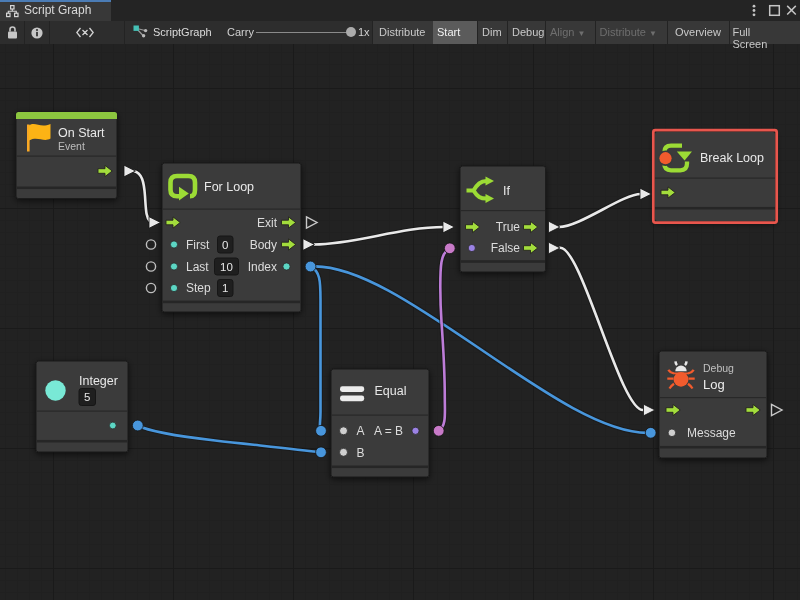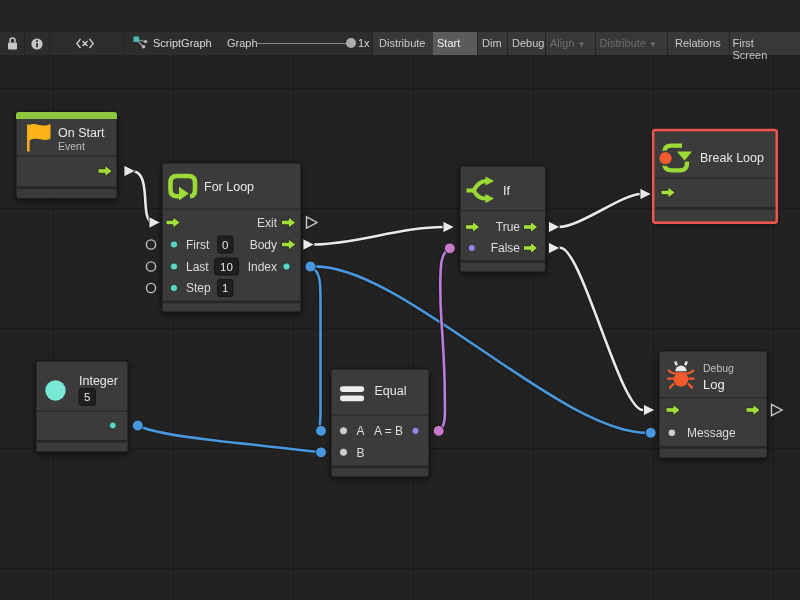--- a/index.html
+++ b/index.html
@@ -162,21 +162,38 @@
         <circle cx="321" cy="452.3" r="5.4" fill="#4896dc" stroke="#141414" stroke-width="0.8"></circle>
         <circle cx="137.8" cy="425.5" r="5.4" fill="#4896dc" stroke="#141414" stroke-width="0.8"></circle>
         <circle cx="438.7" cy="430.8" r="5.4" fill="#c87ac8" stroke="#141414" stroke-width="0.8"></circle>
         <circle cx="449.8" cy="248.3" r="5.4" fill="#c87ac8" stroke="#141414" stroke-width="0.8"></circle>
         <circle cx="650.7" cy="432.8" r="5.4" fill="#4896dc" stroke="#141414" stroke-width="0.8"></circle>
         <circle cx="151" cy="244.5" r="4.6" fill="none" stroke="#bfbfbf" stroke-width="1.4"></circle>
         <circle cx="151" cy="266.5" r="4.6" fill="none" stroke="#bfbfbf" stroke-width="1.4"></circle>
         <circle cx="151" cy="288" r="4.6" fill="none" stroke="#bfbfbf" stroke-width="1.4"></circle>
       </g>
     </svg>
-<div class="abs" style="left:0;top:32px;width:660px;height:23px;background:#2d2d2d;z-index:5;font-size:11px;color:#c9c9c9">
+<div class="abs" style="left:0;top:0;width:800px;height:21px;background:#242424;z-index:5">
+  <div class="abs" style="left:0;top:0;width:111px;height:21px;background:#383838;border-top:2px solid #4b7cb5;box-sizing:border-box"></div>
+  <svg class="abs" style="left:6px;top:5px" width="13" height="13" viewBox="0 0 13 13">
+    <rect x="4.6" y="0.6" width="3.4" height="3.4" fill="none" stroke="#d6d6d6" stroke-width="1.2"></rect>
+    <rect x="0.6" y="8.2" width="3.4" height="3.4" fill="none" stroke="#d6d6d6" stroke-width="1.2"></rect>
+    <rect x="8.6" y="8.2" width="3.4" height="3.4" fill="none" stroke="#d6d6d6" stroke-width="1.2"></rect>
+    <path d="M6.3,4 V6.2 M2.3,8.2 V6.2 H10.3 V8.2" fill="none" stroke="#d6d6d6" stroke-width="1.1"></path>
+  </svg>
+  <div class="abs" style="left:24px;top:3px;font-size:12px;color:#dadada">Script Graph</div>
+  <svg class="abs" style="left:750px;top:3px" width="48" height="15" viewBox="0 0 48 15">
+    <circle cx="4" cy="3.2" r="1.4" fill="#c4c4c4"></circle>
+        <circle cx="4" cy="7.5" r="1.4" fill="#c4c4c4"></circle>
+        <circle cx="4" cy="11.8" r="1.4" fill="#c4c4c4"></circle>
+    <rect x="19.7" y="2.7" width="9.6" height="9.6" fill="none" stroke="#c4c4c4" stroke-width="1.5"></rect>
+    <path d="M37.2,2.9 L45.8,11.5 M45.8,2.9 L37.2,11.5" stroke="#c4c4c4" stroke-width="1.5"></path>
+  </svg>
+</div>
+<div class="abs" style="left:0;top:21px;width:660px;height:23px;background:#2d2d2d;z-index:5;font-size:11px;color:#c9c9c9">
 <div class="abs" style="left:372px;top:0;width:428px;height:23px;background:#383838"></div>
       <div class="abs" style="left:24px;top:0;width:1px;height:23px;background:#232323"></div>
       <div class="abs" style="left:48.5px;top:0;width:1px;height:23px;background:#232323"></div>
       <div class="abs" style="left:123.5px;top:0;width:1px;height:23px;background:#232323"></div>
       <div class="abs" style="left:371.5px;top:0;width:1px;height:23px;background:#232323"></div>
       <div class="abs" style="left:432.5px;top:0;width:1px;height:23px;background:#232323"></div>
       <div class="abs" style="left:476.5px;top:0;width:1px;height:23px;background:#232323"></div>
       <div class="abs" style="left:507px;top:0;width:1px;height:23px;background:#232323"></div>
       <div class="abs" style="left:544.5px;top:0;width:1px;height:23px;background:#232323"></div>
       <div class="abs" style="left:595px;top:0;width:1px;height:23px;background:#232323"></div>
@@ -194,26 +211,26 @@
       <svg class="abs" style="left:76px;top:27px;top:6px" width="18" height="11" viewBox="0 0 18 11">
 <path d="M4.5,1 L0.8,5.5 L4.5,10 M13.5,1 L17.2,5.5 L13.5,10 M6.5,3 L11.5,8 M11.5,3 L6.5,8" stroke="#d2d2d2" stroke-width="1.3" fill="none"></path>
 </svg>
       <svg class="abs" style="left:133px;top:25px;top:4px" width="15" height="15" viewBox="0 0 15 15">
  <path d="M4,4 L10,10.5 M4,3.5 L12,5.5" stroke="#9a9a9a" stroke-width="1.2"></path>
  <rect x="0.5" y="0.5" width="5.4" height="5.4" fill="#45c0b5"></rect>
  <circle cx="10.6" cy="10.8" r="1.7" fill="#b9b9b9"></circle>
         <circle cx="12.6" cy="5.6" r="1.7" fill="#b9b9b9"></circle>
 </svg>
       <div class="abs" style="left:153px;top:5px;color:#dcdcdc">ScriptGraph</div>
-      <div class="abs" style="left:227px;top:5px;color:#d2d2d2">Graph</div>
+      <div class="abs" style="left:227px;top:5px;color:#d2d2d2">Carry</div>
       <div class="abs" style="left:256px;top:10.5px;width:95px;height:1.5px;background:#8a8a8a"></div>
       <div class="abs" style="left:346px;top:6px;width:10px;height:10px;border-radius:50%;background:#ababab"></div>
       <div class="abs" style="left:358px;top:5px;color:#d2d2d2">1x</div>
       <div class="abs" style="left:432.5px;top:0;width:44px;height:23px;background:#5b5b5b"></div>
       <div class="abs" style="left:379px;top:5px">Distribute</div>
       <div class="abs" style="left:437px;top:5px;color:#f2f2f2">Start</div>
       <div class="abs" style="left:482px;top:5px">Dim</div>
       <div class="abs" style="left:512px;top:5px">Debug</div>
       <div class="abs" style="left:550px;top:5px;color:#6e6e6e">Align <span style="font-size:8px">▼</span></div>
       <div class="abs" style="left:599.5px;top:5px;color:#6e6e6e">Distribute <span style="font-size:8px">▼</span></div>
-      <div class="abs" style="left:675px;top:5px">Relations</div>
-      <div class="abs" style="left:732.5px;top:5px">First Screen</div>
+      <div class="abs" style="left:675px;top:5px">Overview</div>
+      <div class="abs" style="left:732.5px;top:5px">Full Screen</div>
     </div>
   </div>
 </body></html>

